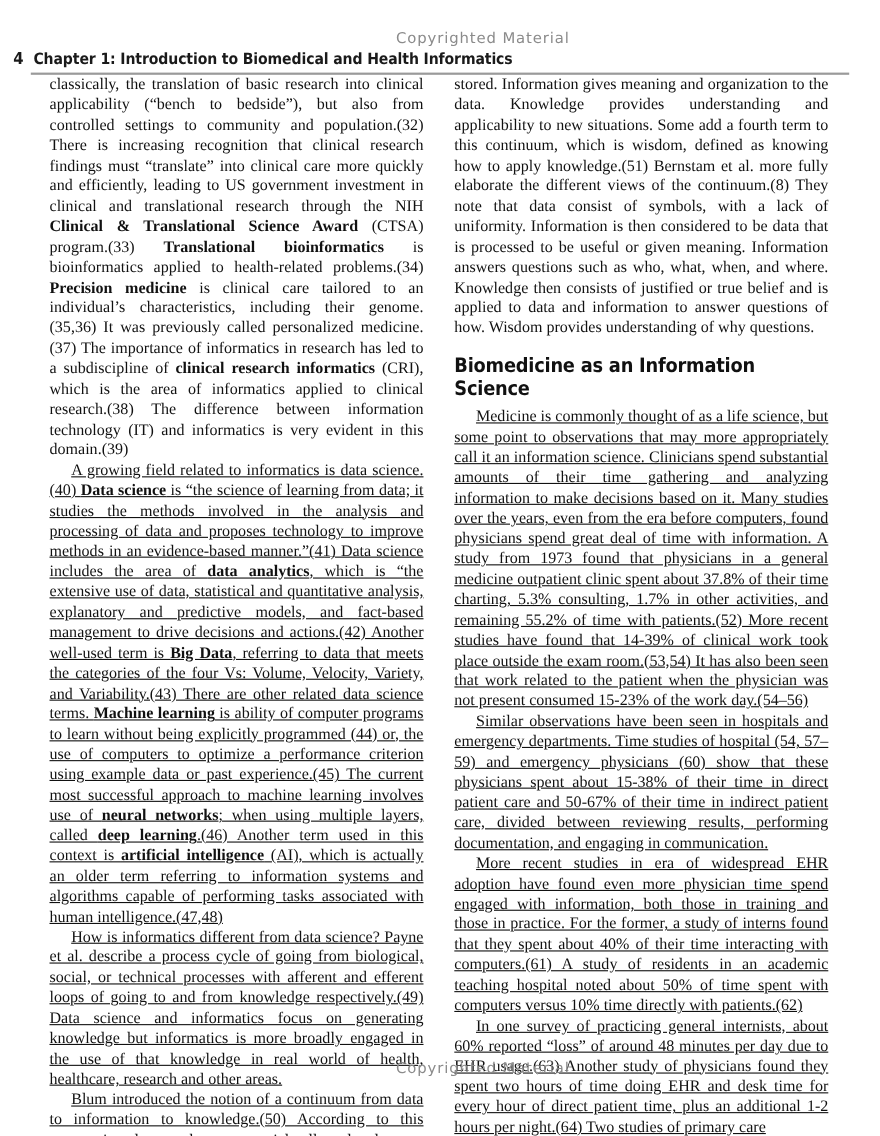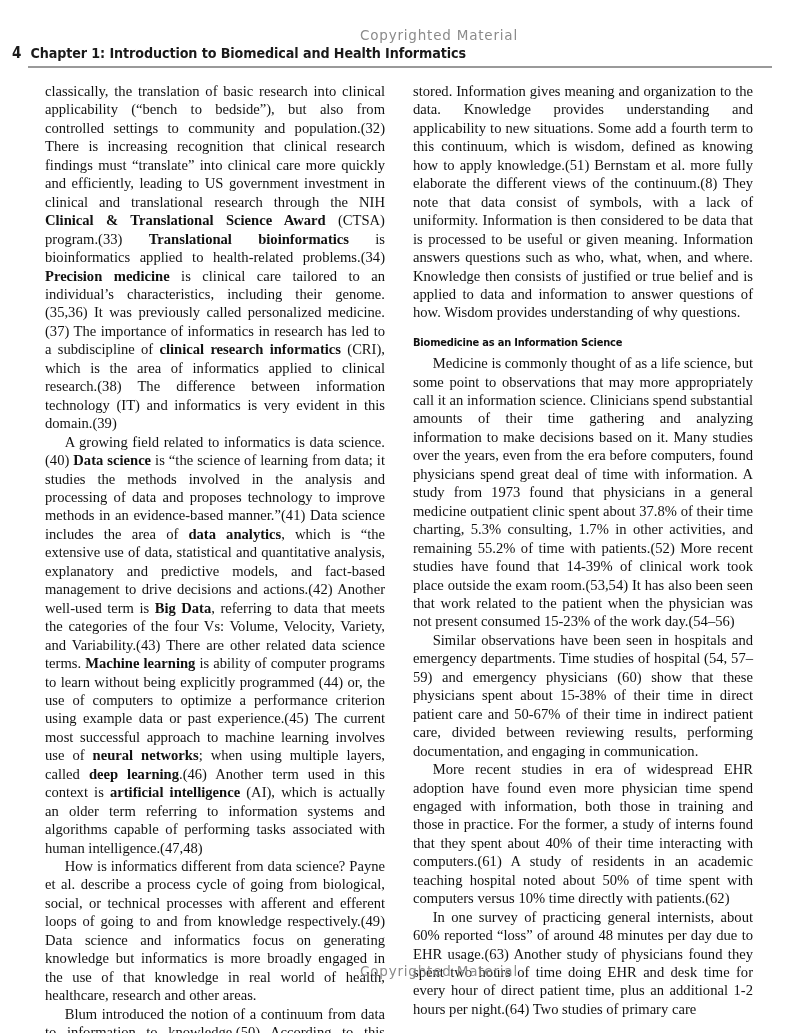--- a/index.html
+++ b/index.html
@@ -68,49 +68,49 @@
     top: 66px;
     width: 744px;
     height: 1.6px;
     background: #9a9a9a;
   }
 
   
   .columns {
     position: absolute;
     left: 45px;
-    top: 82px;
+    top: 68px;
     width: 708px;
     height: 880px;
     display: flex;
     gap: 28px;
   }
   .col {
     width: 340px;
     position: relative;
   }
 
   p.body {
     margin: 0;
     font-size: 14.6px;
     line-height: 1.265;
     text-align: justify;
     text-justify: inter-word;
     hyphens: none;
     color: #111111;
   }
-  p.body.indent { text-indent: 1.35em; }
+  p.body.indent { text-indent: 1.35em; text-decoration: underline; }
   p.body.noindent { text-indent: 0; }
 
   b, strong { font-weight: 700; }
 
   h2.section {
     margin: 14px 0 5px 0;
     font-family: "DejaVu Sans Condensed", "Liberation Sans Narrow", "Liberation Sans", sans-serif;
-    font-size: 11px;
+    font-size: 18px;
     font-weight: 700;
     color: #111111;
     letter-spacing: -0.2px;
     line-height: 1.2;
   }
 </style>
 </head>
 <body>
 
 <div class="page">

